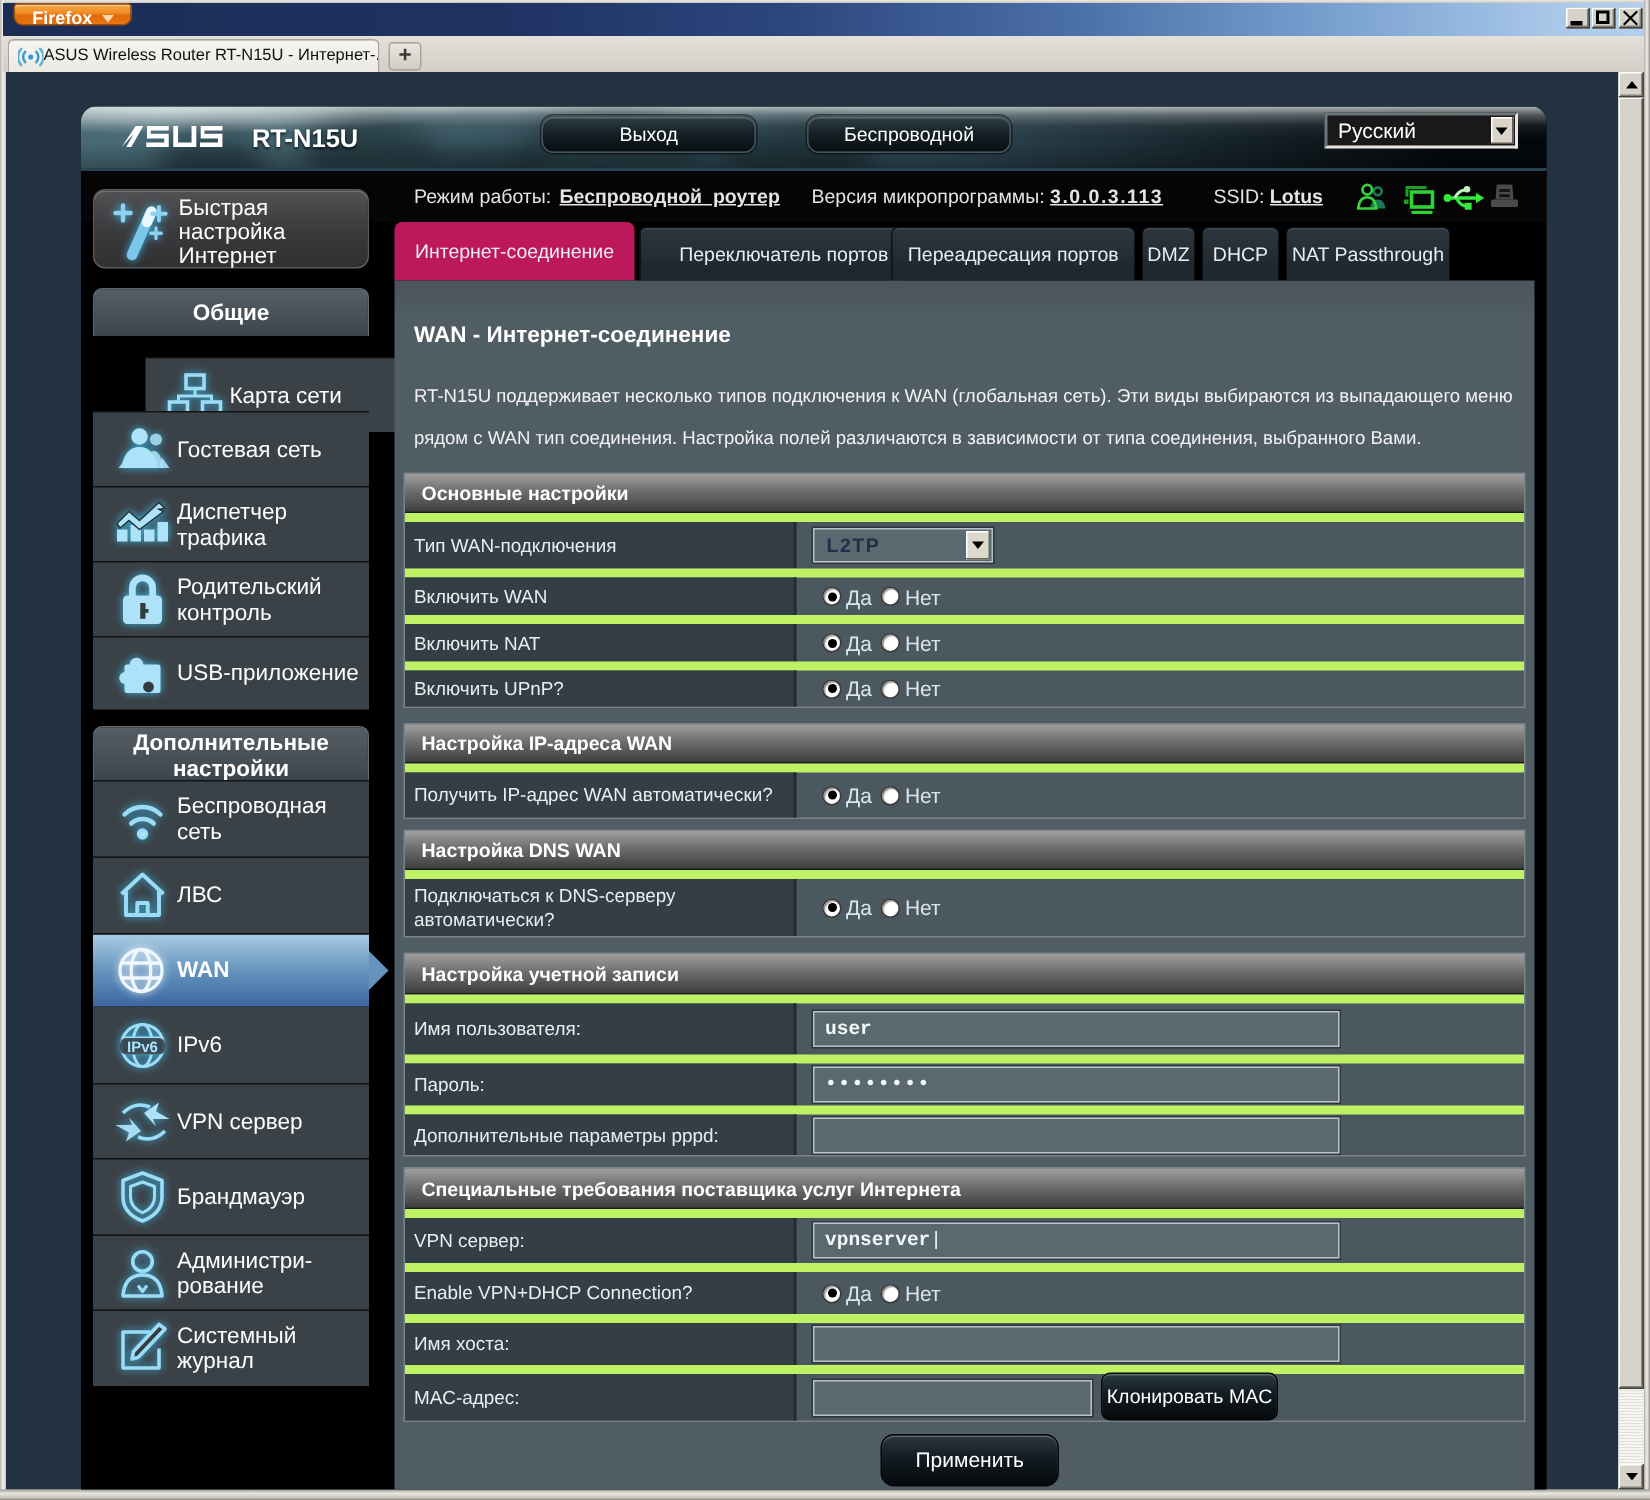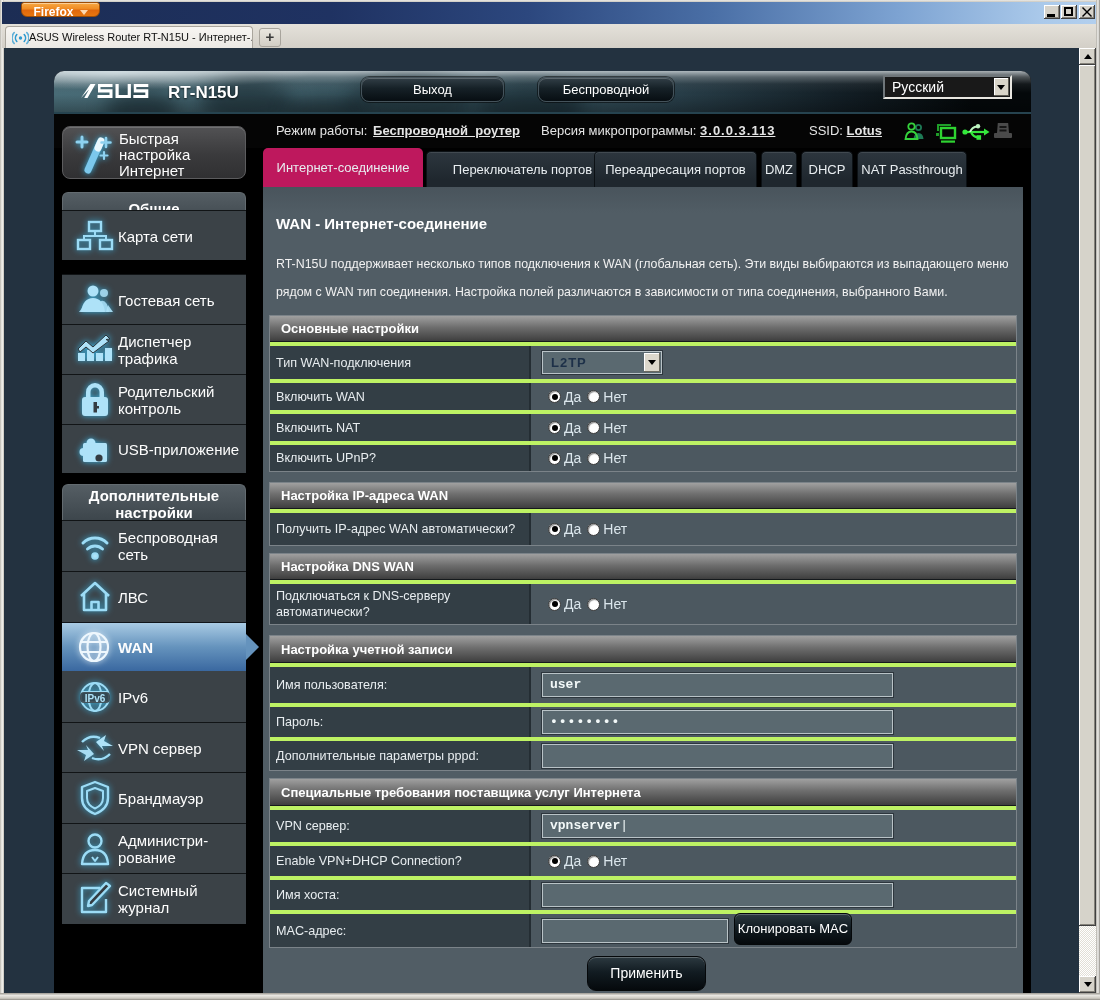--- a/index.html
+++ b/index.html
@@ -8,21 +8,21 @@
   .abs { position:absolute; }
 
   
   #titlebar { left:2px; top:2px; width:1094px; height:22px;
     background:linear-gradient(90deg,#1c2d54 0%,#1f3262 30%,#2c477e 48%,#4a6fa6 65%,#7da3d2 82%,#aac9ea 95%,#b2cfee 100%); }
   #winframe-top { left:0; top:0; width:1100px; height:2px; background:linear-gradient(#eceae6,#cac7bf); }
   #winframe-left { left:0; top:0; width:4px; height:1000px; background:linear-gradient(90deg,#b8b5ad,#f6f5f2 55%,#c2bfb7); }
   #winframe-right { left:1096px; top:0; width:4px; height:1000px; background:linear-gradient(90deg,#b0ada5,#f2f1ee 50%,#8e8b84); }
   #winframe-bottom { left:0; top:993px; width:1100px; height:7px; background:linear-gradient(#9a978f,#e8e6e1 35%,#cdcac2 75%,#8e8b84); }
 
-  #ffbtn { left:21px; top:2px; width:79px; height:15px; border-radius:3px 3px 6px 6px;
+  #ffbtn { left:9px; top:2px; width:79px; height:15px; border-radius:3px 3px 6px 6px;
     background:linear-gradient(#f8a944,#ef8b23 45%,#e0680d 55%,#e8760f);
     border:1px solid #9e4e07; box-shadow:inset 0 1px 0 rgba(255,255,255,.45);
     color:#fff; font-size:12px; font-weight:bold; text-align:center; line-height:19px; }
   #ffbtn .car { display:inline-block; width:0; height:0; border-left:4px solid transparent; border-right:4px solid transparent; border-top:5px solid #ffd9b0; margin-left:6px; vertical-align:1px; }
 
   .winbtn { top:5px; width:16px; height:14px; background:#d6d3cb;
     box-shadow:inset -1px -1px 0 #404040, inset 1px 1px 0 #fff, inset -2px -2px 0 #85827a; }
   .winbtn .g { position:absolute; }
 
   #tabstrip { left:2px; top:24px; width:1094px; height:24px; background:linear-gradient(#e4e1da,#d3cfc7); }
@@ -82,21 +82,21 @@
     background:linear-gradient(#49545c, #515d65 26px); }
   .ptab { position:absolute; color:#e8edf0; font-size:13px; text-align:center;
     border-radius:5px 5px 0 0; }
   .ptab.off { top:80px; height:36px; background:linear-gradient(#2d363e,#1f272e 80%);
     border:1px solid #0c1115; border-bottom:none; box-shadow:inset 0 1px 0 rgba(255,255,255,.1); line-height:36px; }
   .ptab.on { top:77px; height:39px; background:#be185d; line-height:40px; }
 
   .tbl { position:absolute; left:6px; width:748px; border:1px solid #7b8389; background:#4c5860; }
   .thead { background:linear-gradient(#a0a0a0,#6e6e6e 45%,#474747 90%,#3e3e3e);
     color:#fff; font-weight:bold; font-size:13px; border-bottom:1px solid #15191c; }
-  .trow { position:relative; border-top:4px solid #bef264; display:flex; }
+  .trow { position:relative; border-top:6px solid #bef264; display:flex; }
   .trow:first-of-type { border-top:none; }
   .tlab { width:261px; background:#333e45; color:#e8edf0; font-size:12.6px; padding:0 8px 0 6px;
     border-right:2px solid #242d33; display:flex; align-items:center; line-height:16px; }
   .tval { position:relative; flex:1; display:flex; align-items:center; color:#dbe6ec; font-size:14px; }
 
   .inp { position:relative; margin-left:11px; height:24px; background:#5a6970;
     border:1px solid #b9c3c7; box-shadow:0 0 0 1px rgba(20,28,33,.55);
     color:#f2f8f8; font-family:"Liberation Mono", monospace; font-size:13px; font-weight:bold;
     line-height:22px; padding-left:7px; white-space:pre; }
 
@@ -230,21 +230,21 @@
         <path d="M28 11 l-3 7" stroke-width="7" stroke="#e8f7fd"></path>
         <path d="M9 7 v10 M4 12 h10" stroke-width="3"></path>
         <path d="M33 8 v9 M28.5 12.5 h9" stroke-width="2.6"></path>
         <path d="M31 22 v7 M27.5 25.5 h7" stroke-width="2.2"></path>
       </g>
     </svg>
     <div style="position:absolute;left:56px;top:4px;color:#fdfdfd;font-size:15px;line-height:16px;">Быстрая<br>настройка<br>Интернет</div>
   </div>
 
   <div class="shead" style="top:121px;height:32px;line-height:32px;border-radius:6px 6px 0 0;border:1px solid #636b70;border-bottom:none;">Общие</div>
-  <div class="sitem" style="top:139px;height:50px;">
+  <div class="sitem" style="top:167px;height:50px;margin-left:35px;">
     <svg class="icon" width="38" height="32" viewBox="0 0 38 32">
         <g stroke="#9cdcf6" fill="none" stroke-width="2.4">
       <rect x="13" y="2" width="12" height="9"></rect>
           <rect x="2" y="20" width="12" height="9"></rect>
           <rect x="24" y="20" width="12" height="9"></rect>
       <path d="M19 11 v5 M8 20 v-4 h22 v4" stroke-width="2"></path>
         </g>
       </svg>
     <div class="txt">Карта сети</div>
   </div>

